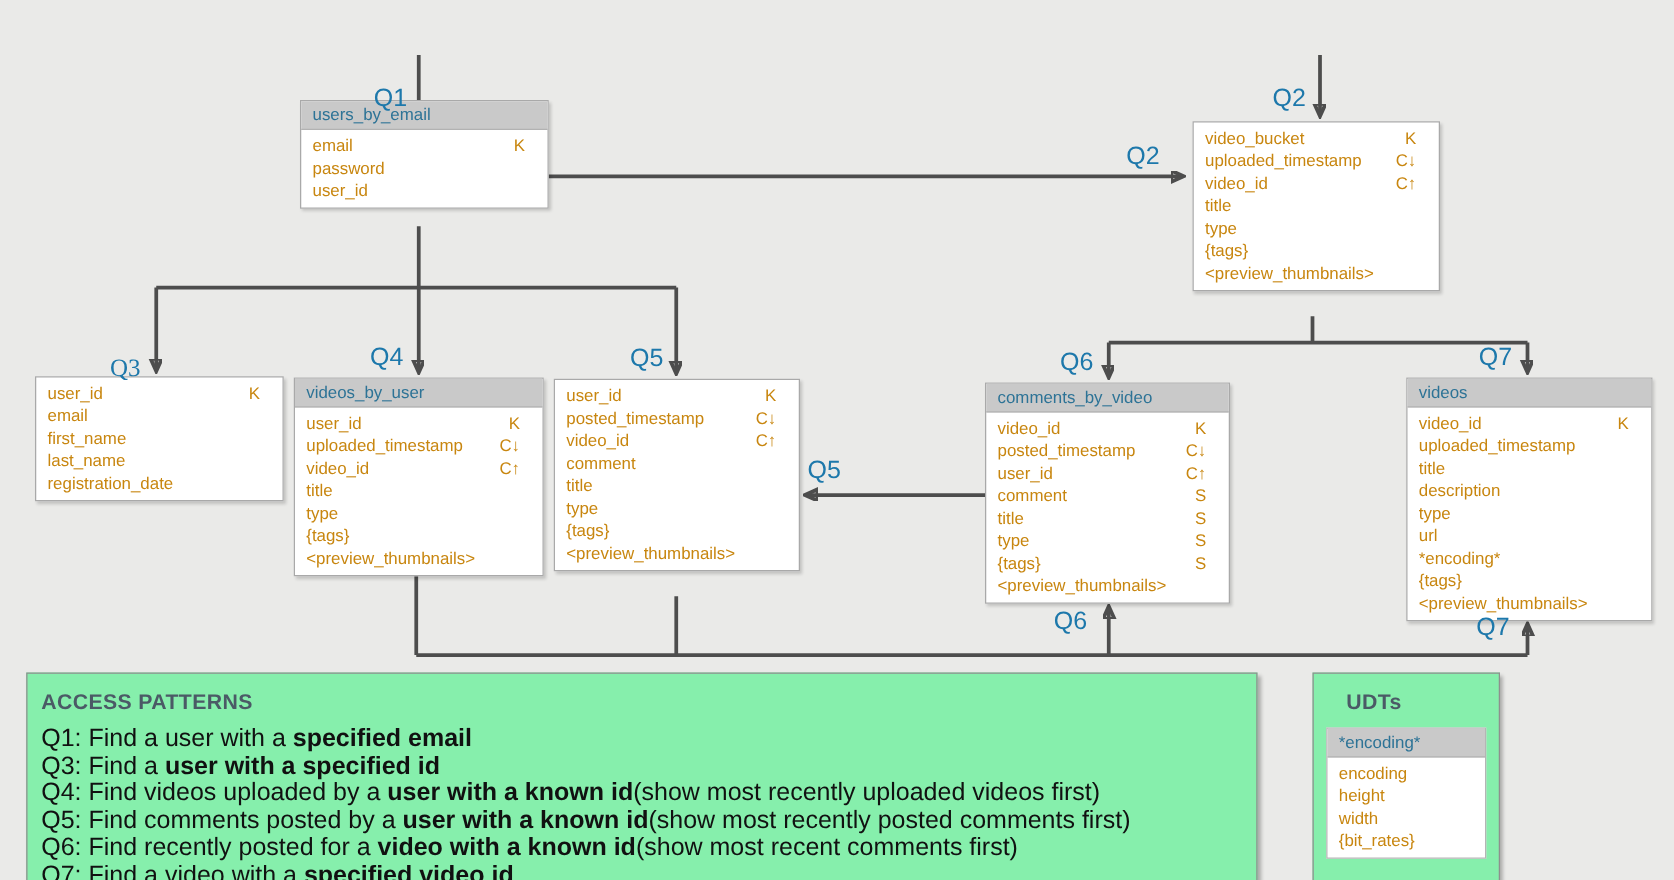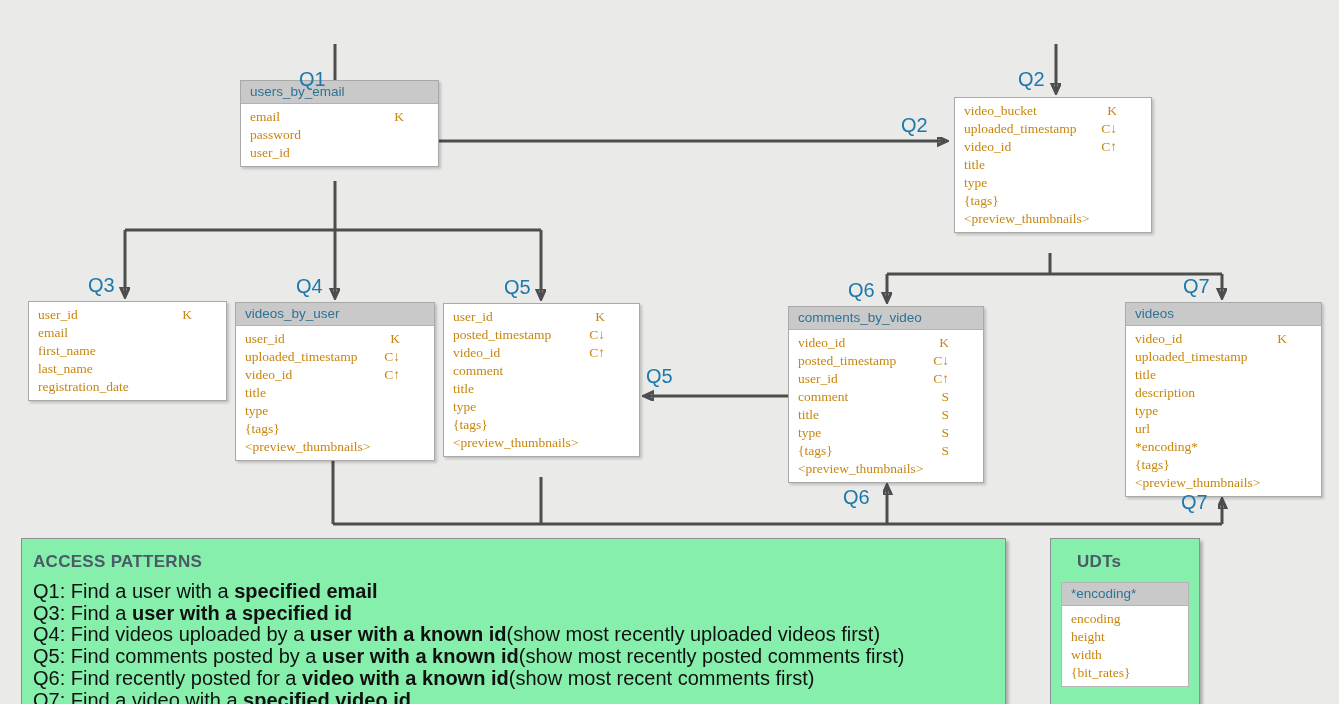--- a/index.html
+++ b/index.html
@@ -5,21 +5,21 @@
   html,body{margin:0;padding:0;background:#eaeae8;}
   #stage{position:relative;width:1339px;height:704px;background:#eaeae8;overflow:hidden;
          font-family:"Liberation Sans", sans-serif;margin-top:44px;}
   svg.connectors{position:absolute;left:0;top:0;width:1339px;height:704px;z-index:1;}
   svg.connectors path{stroke:#4d4d4d;stroke-width:3;fill:none;}
 
   .tbl{position:absolute;z-index:2;background:#ffffff;border:1px solid #a9a9a9;
        box-shadow:1.5px 2px 2.5px rgba(0,0,0,0.18);font-size:13.5px;}
   .tbl-header{height:22px;line-height:22px;background:#c9c9c9;border-bottom:1px solid #b2b2b2;
        color:#2d7396;padding-left:9px;white-space:nowrap;overflow:hidden;}
-  .tbl-body{padding:4px 16px 4px 0;position:relative;font-family:Liberation Serif, serif;}
+  .tbl-body{padding:4px 0 4px 0;position:relative;}
   .tbl-row{position:relative;height:18px;line-height:18px;color:#c8860f;white-space:nowrap;}
   .fname{padding-left:9px;}
   .fkey{position:absolute;right:18px;top:0;color:#c8860f;}
 
   .qlabel{position:absolute;z-index:3;color:#1d78ab;font-size:20px;line-height:20px;white-space:nowrap;}
 
   .panel{position:absolute;z-index:2;background:#86efac;border:1px solid #8f8f8f;
          box-shadow:2.5px 3px 3px rgba(0,0,0,0.28);}
   .panel-title{font-size:17px;font-weight:bold;color:#4b5a66;letter-spacing:.3px;}
   #ap-box .panel-title{padding:13px 0 9px 11px;}
@@ -55,21 +55,21 @@
     <path d="M333 414 V480"></path>
     <path d="M541 433 V480"></path>
     <path d="M333 480 H1222"></path>
     <path d="M887 480 V442" marker-end="url(#arr)"></path>
     <path d="M1222 480 V456" marker-end="url(#arr)"></path>
   </svg>
 
   <span class="qlabel" style="left:299px;top:25px;">Q1</span>
   <span class="qlabel" style="left:1018px;top:25px;">Q2</span>
   <span class="qlabel" style="left:901px;top:71px;">Q2</span>
-  <span class="qlabel" style="left:88px;top:231px;">Q3</span>
+  <span class="qlabel" style="left:88px;top:241px;font-family:Liberation Serif, serif;">Q3</span>
   <span class="qlabel" style="left:296px;top:232px;">Q4</span>
   <span class="qlabel" style="left:504px;top:233px;">Q5</span>
   <span class="qlabel" style="left:646px;top:322px;">Q5</span>
   <span class="qlabel" style="left:848px;top:236px;">Q6</span>
   <span class="qlabel" style="left:1183px;top:232px;">Q7</span>
   <span class="qlabel" style="left:843px;top:443px;">Q6</span>
   <span class="qlabel" style="left:1181px;top:448px;">Q7</span>
 
   <div class="tbl" style="left:240px;top:36px;width:197px;">
       <div class="tbl-header">users_by_email</div>

